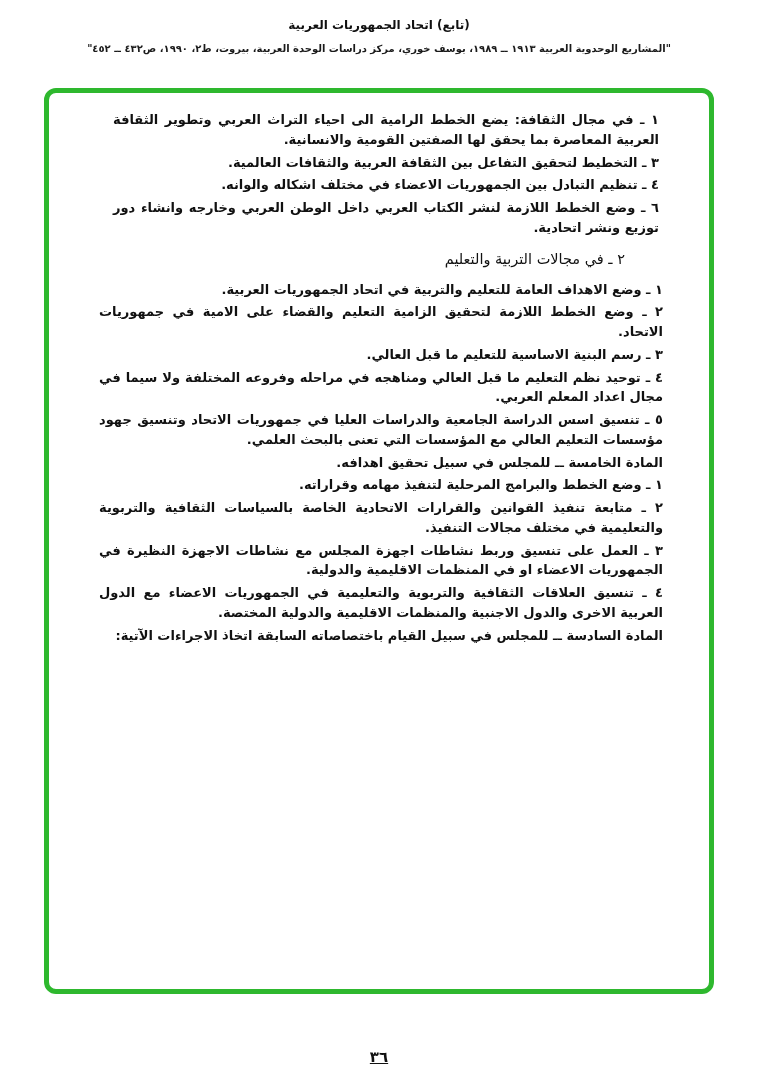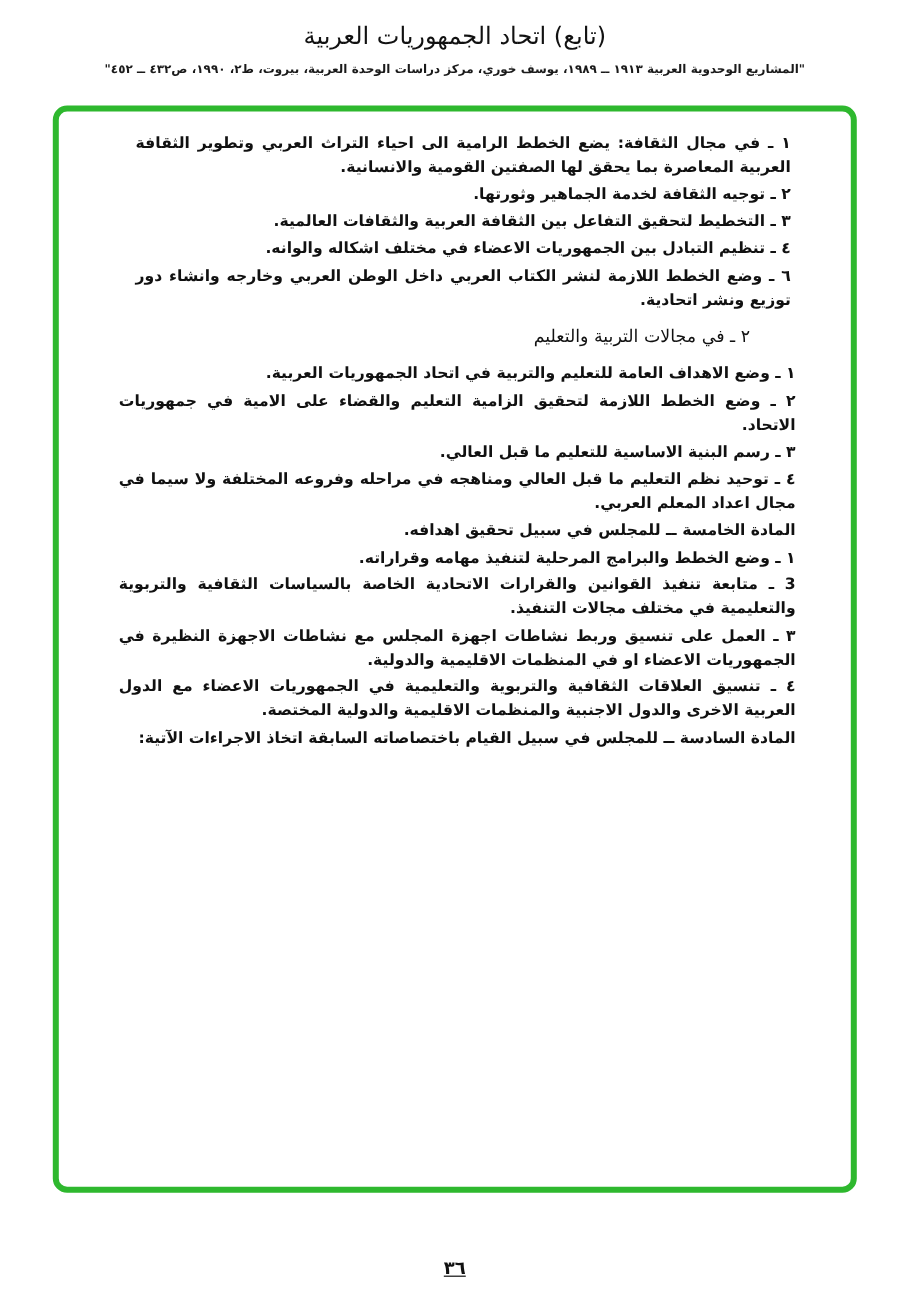--- a/index.html
+++ b/index.html
@@ -6,21 +6,21 @@
   html, body { width: 758px; height: 1078px; }
   body {
     background: #ffffff;
     font-family: "DejaVu Sans", sans-serif;
     direction: rtl;
     position: relative;
     overflow: hidden;
     color: #111;
   }
   .header { text-align: center; padding-top: 18px; }
-  .title { font-size: 20px; font-weight: 400; }
+  .title { font-size: 12px; font-weight: 700; }
   .source { font-size: 10px; font-weight: 700; margin-top: 11px; color: #1a1a1a; }
   .frame {
     position: absolute; top: 88px; left: 44px; right: 44px; height: 906px;
     border: 5px solid #2eb82e;
     border-radius: 12px;
     padding: 14px 46px 10px 50px;
     overflow: hidden;
     background: #ffffff;
   }
   .item, .article {
@@ -39,42 +39,42 @@
 <header class="header">
   <h1 class="title">(تابع) اتحاد الجمهوريات العربية</h1>
   <p class="source">"المشاريع الوحدوية العربية ١٩١٣ ــ ١٩٨٩، يوسف خوري، مركز دراسات الوحدة العربية، بيروت، ط٢، ١٩٩٠، ص٤٣٢ ــ ٤٥٢"</p>
 </header>
 
 <main class="frame" style="border-color: rgb(46, 184, 46);">
   <article>
 
     <section class="culture">
       <p class="item">١ ـ في مجال الثقافة: يضع الخطط الرامية الى احياء التراث العربي وتطوير الثقافة العربية المعاصرة بما يحقق لها الصفتين القومية والانسانية.</p>
-      <p class="item">٢ ـ توجيه الثقافة لخدمة الجماهير وثورتها.</p>
       <p class="item">٣ ـ التخطيط لتحقيق التفاعل بين الثقافة العربية والثقافات العالمية.</p>
       <p class="item">٤ ـ تنظيم التبادل بين الجمهوريات الاعضاء في مختلف اشكاله والوانه.</p>
       <p class="item">٦ ـ وضع الخطط اللازمة لنشر الكتاب العربي داخل الوطن العربي وخارجه وانشاء دور توزيع ونشر اتحادية.</p>
     </section>
 
     <h2 class="section-heading">٢ ـ في مجالات التربية والتعليم</h2>
 
     <section>
       <p class="item">١ ـ وضع الاهداف العامة للتعليم والتربية في اتحاد الجمهوريات العربية.</p>
       <p class="item">٢ ـ وضع الخطط اللازمة لتحقيق الزامية التعليم والقضاء على الامية في جمهوريات الاتحاد.</p>
       <p class="item">٣ ـ رسم البنية الاساسية للتعليم ما قبل العالي.</p>
       <p class="item">٤ ـ توحيد نظم التعليم ما قبل العالي ومناهجه في مراحله وفروعه المختلفة ولا سيما في مجال اعداد المعلم العربي.</p>
+      <p class="item">٥ ـ تنسيق اسس الدراسة الجامعية والدراسات العليا في جمهوريات الاتحاد وتنسيق جهود مؤسسات التعليم العالي مع المؤسسات التي تعنى بالبحث العلمي.</p>
     </section>
 
     <p class="article">
       <strong class="lead">المادة الخامسة</strong><span> ــ للمجلس في سبيل تحقيق اهدافه.</span>
     </p>
 
     <section>
       <p class="item">١ ـ وضع الخطط والبرامج المرحلية لتنفيذ مهامه وقراراته.</p>
-      <p class="item">3 ـ متابعة تنفيذ القوانين والقرارات الاتحادية الخاصة بالسياسات الثقافية والتربوية والتعليمية في مختلف مجالات التنفيذ.</p>
+      <p class="item">٢ ـ متابعة تنفيذ القوانين والقرارات الاتحادية الخاصة بالسياسات الثقافية والتربوية والتعليمية في مختلف مجالات التنفيذ.</p>
       <p class="item">٣ ـ العمل على تنسيق وربط نشاطات اجهزة المجلس مع نشاطات الاجهزة النظيرة في الجمهوريات الاعضاء او في المنظمات الاقليمية والدولية.</p>
       <p class="item">٤ ـ تنسيق العلاقات الثقافية والتربوية والتعليمية في الجمهوريات الاعضاء مع الدول العربية الاخرى والدول الاجنبية والمنظمات الاقليمية والدولية المختصة.</p>
     </section>
 
     <p class="article">
       <strong class="lead">المادة السادسة</strong><span> ــ للمجلس في سبيل القيام باختصاصاته السابقة اتخاذ الاجراءات الآتية:</span>
     </p>
 
   </article>
 </main>

